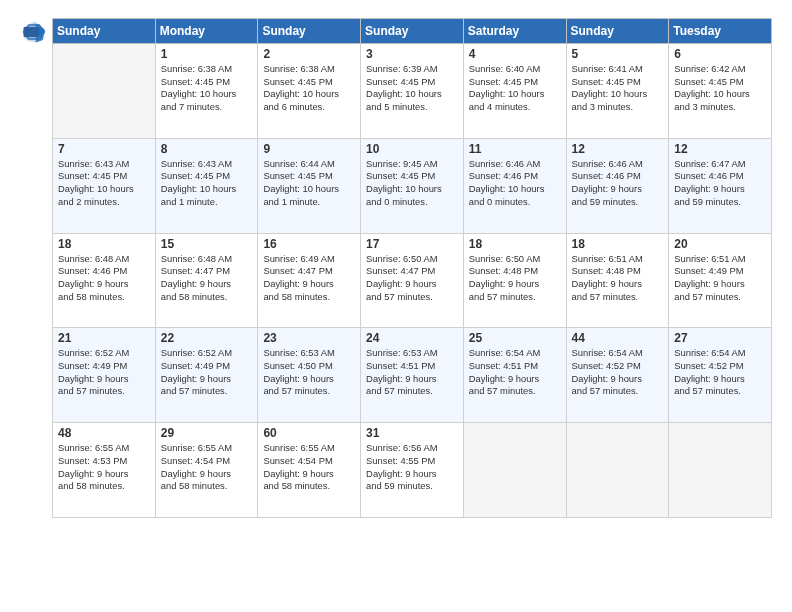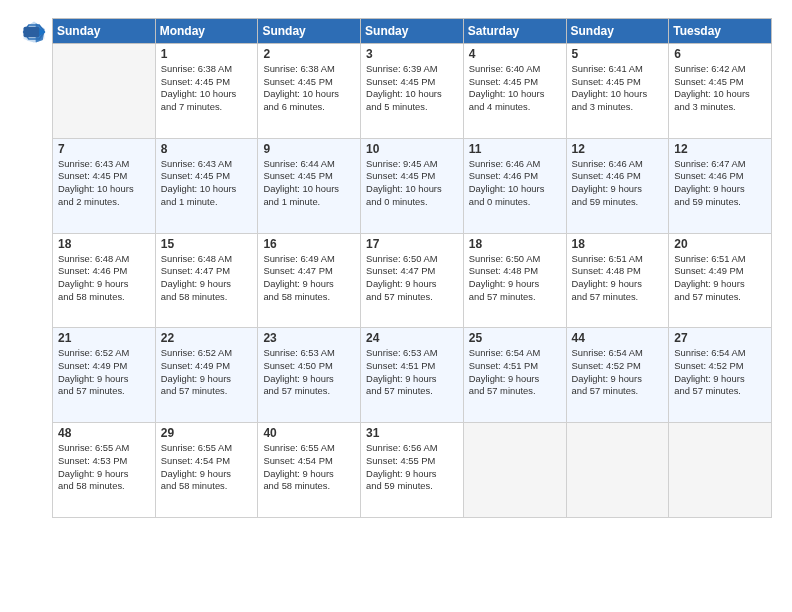--- a/index.html
+++ b/index.html
@@ -352,21 +352,21 @@
             <span class="cell-line">and 58 minutes.</span>
           </td>
           <td>
             <span class="day-number">29</span>
             <span class="cell-line">Sunrise: 6:55 AM</span>
             <span class="cell-line">Sunset: 4:54 PM</span>
             <span class="cell-line">Daylight: 9 hours</span>
             <span class="cell-line">and 58 minutes.</span>
           </td>
           <td>
-            <span class="day-number">40</span>
+            <span class="day-number">60</span>
             <span class="cell-line">Sunrise: 6:55 AM</span>
             <span class="cell-line">Sunset: 4:54 PM</span>
             <span class="cell-line">Daylight: 9 hours</span>
             <span class="cell-line">and 58 minutes.</span>
           </td>
           <td>
             <span class="day-number">31</span>
             <span class="cell-line">Sunrise: 6:56 AM</span>
             <span class="cell-line">Sunset: 4:55 PM</span>
             <span class="cell-line">Daylight: 9 hours</span>

